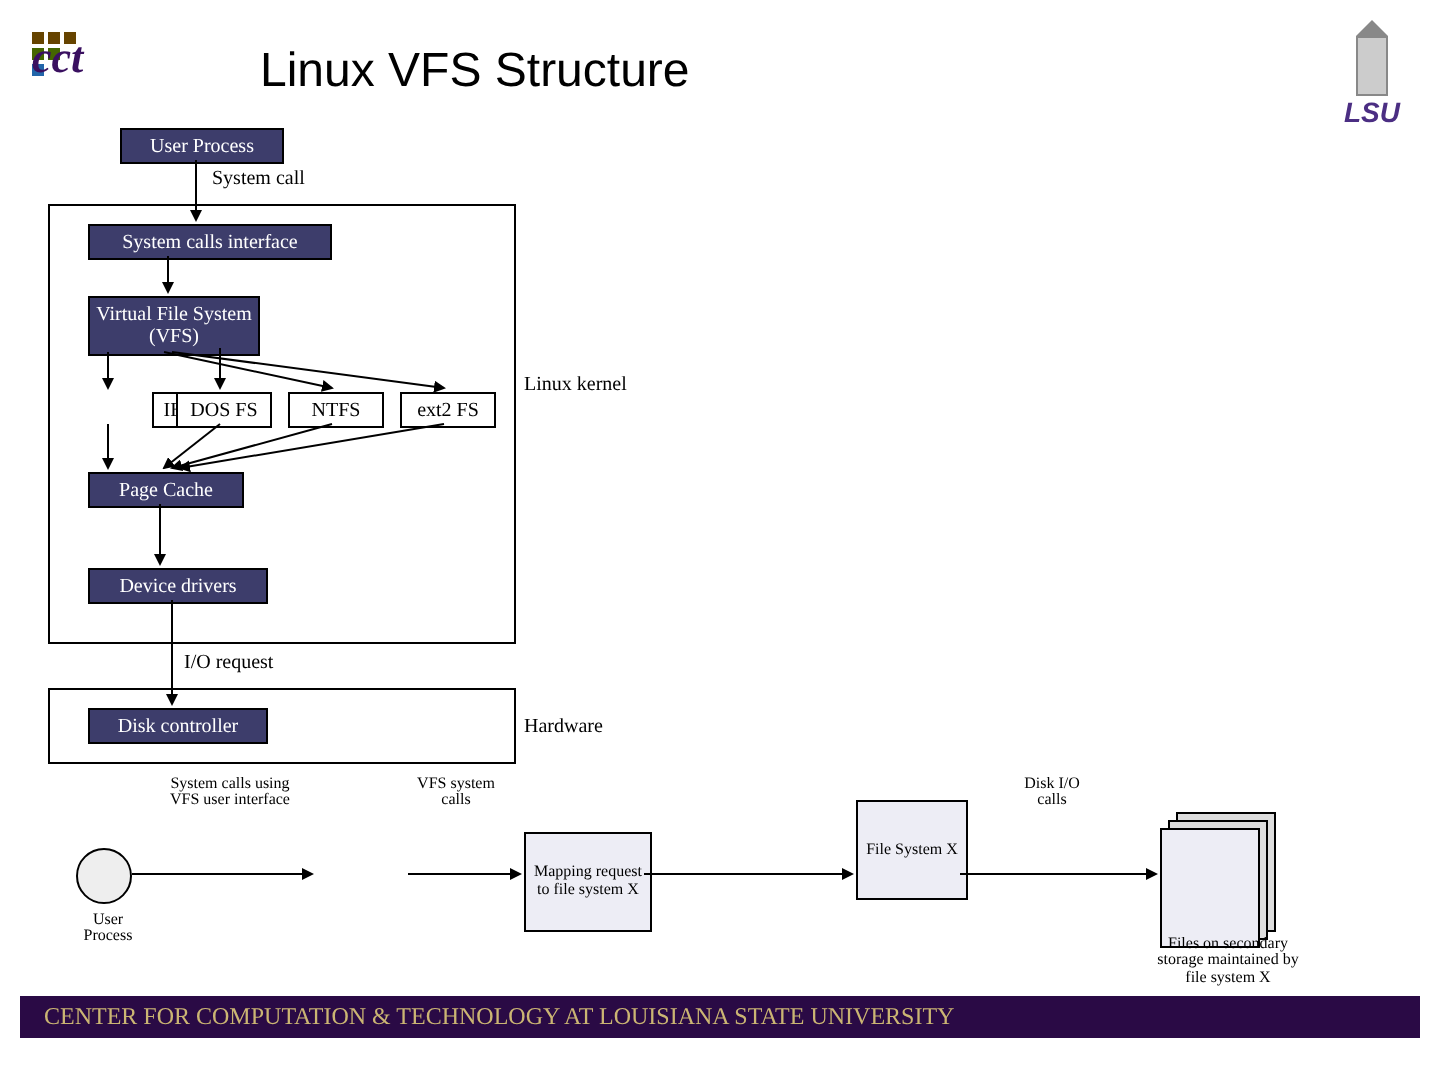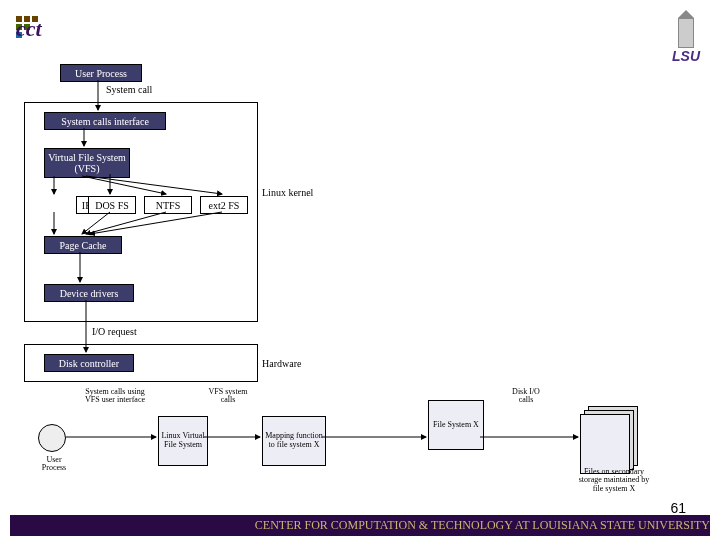--- a/index.html
+++ b/index.html
@@ -125,27 +125,27 @@
   }
   .stack .layer {
     position: absolute;
     border: 1px solid #000;
     background: #ddd;
     width: 48px; height: 58px;
   }
   
   .footer {
     position: absolute;
-    bottom: 4px; left: 10px; right: 10px;
-    text-align: right;
+    bottom: 21px; left: 10px; right: 10px;
+    text-align: left;
     background: #2a0a45;
     color: #cbb573;
     font-family: "Times New Roman", serif;
     font-size: 12px;
-    padding: 3px 0;
+    padding: 3px 12px;
   }
   .pagenum {
     position: absolute;
     right: 34px; bottom: 24px;
     font-size: 14px;
   }
   svg { position: absolute; }
 </style>
 </head>
 <body>
@@ -160,20 +160,21 @@
         <div style="background:#446600"></div>
         <div></div>
       <div style="background:#2266aa"></div>
         <div></div>
         <div></div>
     </div>
     <svg width="46" height="24">
       <text x="0" y="20" font-family="Times New Roman" font-style="italic" font-weight="bold" font-size="22" fill="#3a1060">cct</text>
     </svg>
   </div>
+  <div class="title">Linux VFS Structure</div>
   <div class="lsu-logo">
     <div class="lsu-tower">
       <div class="roof"></div>
         <div class="body"></div>
     </div>
     <div class="lsu-label">LSU</div>
   </div>
 </div>
 
 <div class="diagram-main">
@@ -226,22 +227,21 @@
 
 <div class="diagram-bottom">
 
   <div class="toplabel" style="left:44px; top:0; width:66px;">System calls using VFS user interface</div>
   <div class="toplabel" style="left:170px; top:0; width:40px;">VFS system calls</div>
   <div class="toplabel" style="left:466px; top:6; width:44px;">Disk I/O calls</div>
 
   <div class="circle" style="left:0; top:36px; width:26px; height:26px;"></div>
   <div class="toplabel" style="left:-4px; top:68px; width:40px;">User Process</div>
 
-  <div class="bbox" style="left:120px; top:28px; width:44px; height:44px;">Linux Virtual File System</div>
-  <div class="bbox" style="left:224px; top:28px; width:58px; height:44px;">Mapping function to file system X</div>
+  <div class="bbox" style="left:224px; top:28px; width:58px; height:44px;">Mapping request to file system X</div>
   <div class="bbox" style="left:390px; top:12px; width:50px; height:44px;">File System X</div>
 
   <div class="stack" style="left:542px; top:18px;">
     <div class="layer" style="left:8px; top:0;"></div>
     <div class="layer" style="left:4px; top:4px;"></div>
     <div class="layer" style="left:0; top:8px; background:#ededf5;"></div>
   </div>
   <div class="toplabel" style="left:538px; top:80px; width:76px;">Files on secondary storage maintained by file system X</div>
 
   <svg width="630" height="100" style="left:0;top:0;">

